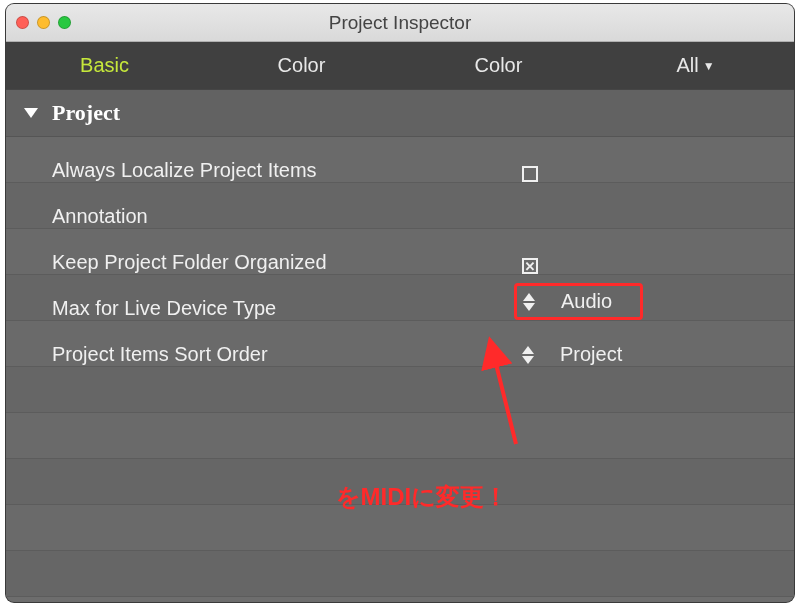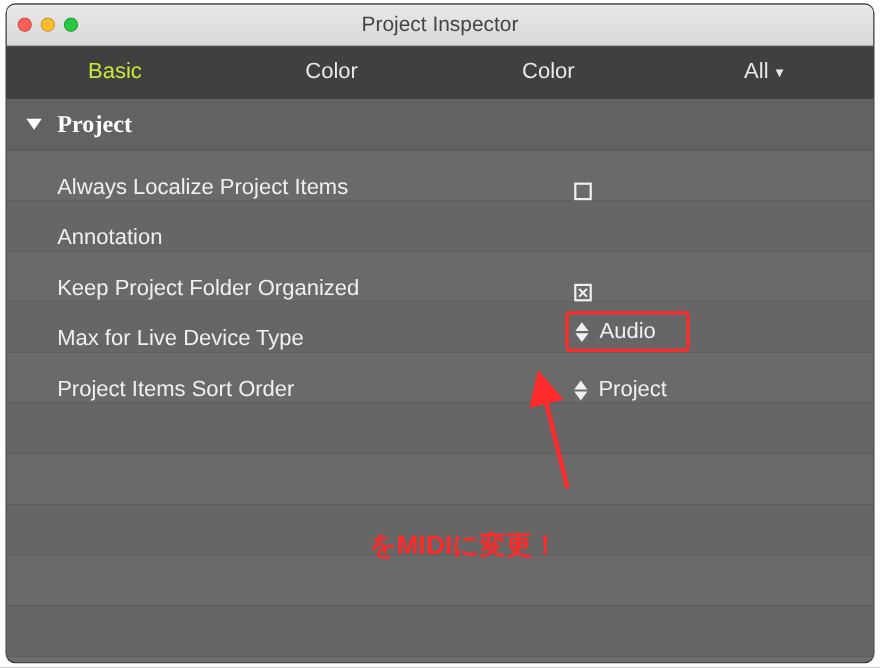--- a/index.html
+++ b/index.html
@@ -83,21 +83,21 @@
     display: flex;
     align-items: flex-end;
     padding: 0 0 0 46px;
     border-bottom: 1px solid #5c5c5c;
     font-size: 20px;
     color: #f0f0f0;
   }
   .row:nth-of-type(odd) { background: #6a6a6a; }
   .row:nth-of-type(even) { background: #666666; }
   .label { flex: 0 0 470px; }
-  .val { display: flex; align-items: center; gap: 10px; }
+  .val { display: flex; align-items: center; gap: 26px; }
   .checkbox {
     width: 16px; height: 16px;
     border: 2px solid #f0f0f0;
     display: flex; align-items: center; justify-content: center;
   }
   .checkbox.checked::after {
     content: "✕";
     font-size: 13px;
     line-height: 1;
     color: #f0f0f0;

